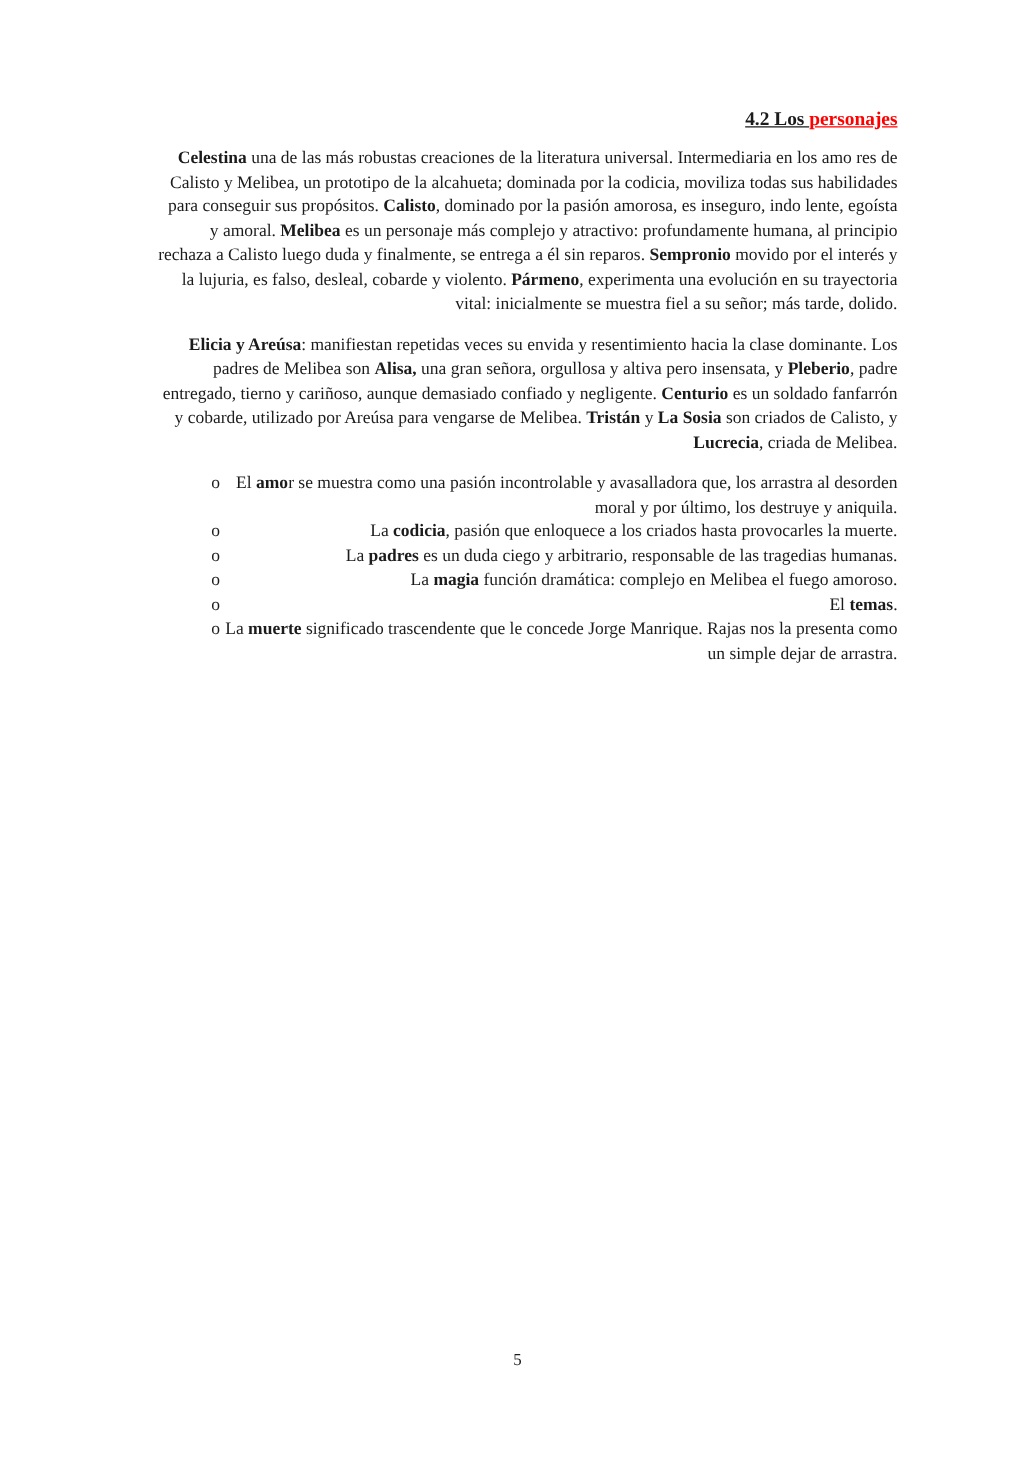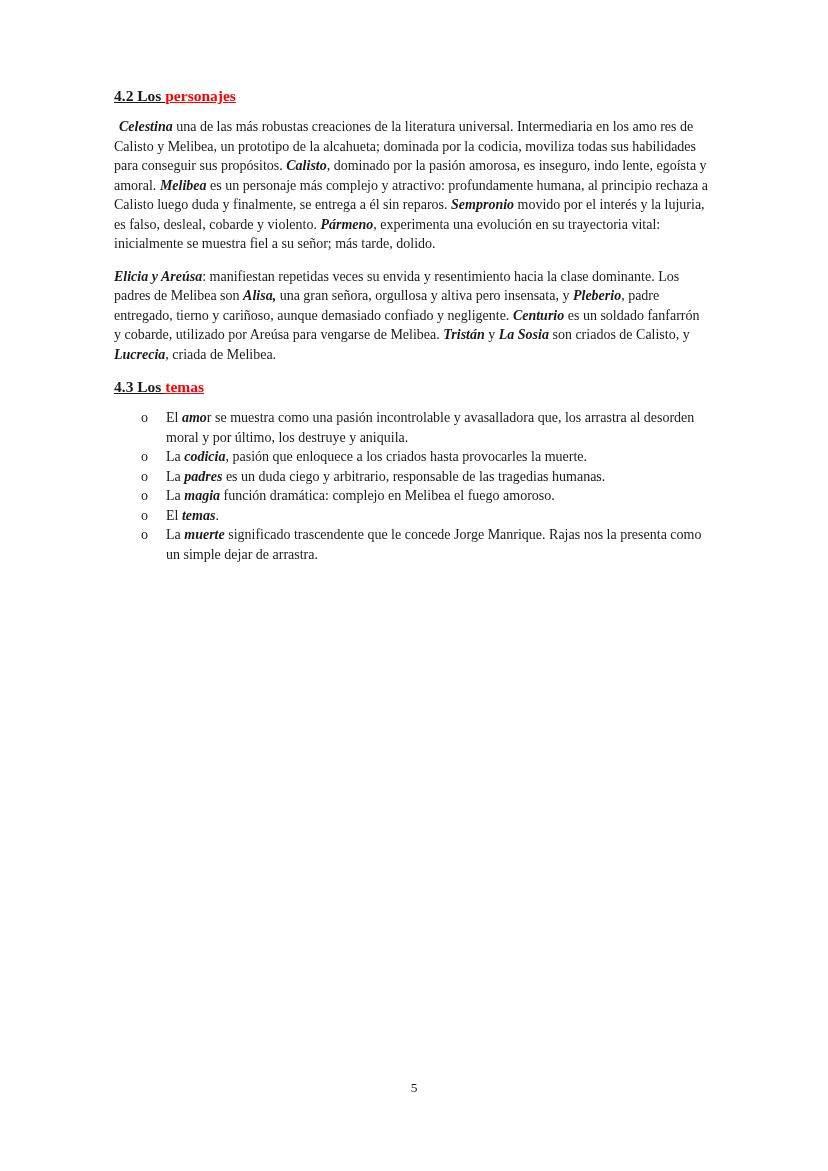--- a/index.html
+++ b/index.html
@@ -8,38 +8,38 @@
     height: 1171px;
     background: #ffffff;
     position: relative;
     overflow: hidden;
     font-family: "Liberation Serif", "DejaVu Serif", serif;
     color: #1b1b1b;
   }
   .content {
     position: absolute;
     top: 86px;
-    left: 114px;
+    left: 124px;
     width: 594px;
     font-size: 14px;
     line-height: 19.5px;
-    text-align: left;
+    text-align: right;
   }
   .doc-heading {
     font-size: 15.5px;
     font-weight: bold;
     line-height: 20px;
     margin: 0 0 11px 0;
     color: #1b1b1b;
   }
   .doc-heading .u { text-decoration: underline; }
   .h-gap { margin-top: 8px; }
   .doc-para { margin: 0 0 13px 0; }
   .doc-para.first-indent { text-indent: 5px; }
-  .b { font-weight: bold; font-style: italic; }
+  .b { font-weight: bold; }
   .temas-list {
     list-style: none;
     margin: 2px 0 0 0;
     padding: 0;
   }
   .temas-list li {
     display: flex;
     align-items: flex-start;
     padding-left: 27px;
   }
@@ -62,21 +62,20 @@
 <body>
 
 <div class="content">
 
   <h2 class="doc-heading"><span class="u">4.2 Los </span><span class="u" style="color: rgb(255, 0, 0);">personajes</span></h2>
 
   <p class="doc-para first-indent"><span class="b">Celestina</span><span> una de las más robustas creaciones de la literatura universal. Intermediaria en los amo res de Calisto y Melibea, un prototipo de la alcahueta; dominada por la codicia, moviliza todas sus habilidades para conseguir sus propósitos. </span><span class="b">Calisto</span><span>, dominado por la pasión amorosa, es inseguro, indo lente, egoísta y amoral. </span><span class="b">Melibea</span><span> es un personaje más complejo y atractivo: profundamente humana, al principio rechaza a Calisto luego duda y finalmente, se entrega a él sin reparos. </span><span class="b">Sempronio</span><span> movido por el interés y la lujuria, es falso, desleal, cobarde y violento. </span><span class="b">Pármeno</span><span>, experimenta una evolución en su trayectoria vital: inicialmente se muestra fiel a su señor; más tarde, dolido.</span></p>
 
   <p class="doc-para"><span class="b">Elicia y Areúsa</span><span>: manifiestan repetidas veces su envida y resentimiento hacia la clase dominante. Los padres de Melibea son </span><span class="b">Alisa,</span><span> una gran señora, orgullosa y altiva pero insensata, y </span><span class="b">Pleberio</span><span>, padre entregado, tierno y cariñoso, aunque demasiado confiado y negligente. </span><span class="b">Centurio</span><span> es un soldado fanfarrón y cobarde, utilizado por Areúsa para vengarse de Melibea. </span><span class="b">Tristán</span><span> y </span><span class="b">La Sosia</span><span> son criados de Calisto, y </span><span class="b">Lucrecia</span><span>, criada de Melibea.</span></p>
 
-  <h2 class="doc-heading h-gap"><span class="u">4.3 Los </span><span class="u" style="color: rgb(255, 0, 0);">temas</span></h2>
 
   <ul class="temas-list">
     <li>
       <span class="li-marker">o</span>
       <span class="li-text"><span>El </span><span class="b">amo</span><span>r se muestra como una pasión incontrolable y avasalladora que, los arrastra al desorden moral y por último, los destruye y aniquila.</span></span>
     </li>
     <li>
       <span class="li-marker">o</span>
       <span class="li-text"><span>La </span><span class="b">codicia</span><span>, pasión que enloquece a los criados hasta provocarles la muerte.</span></span>
     </li>

